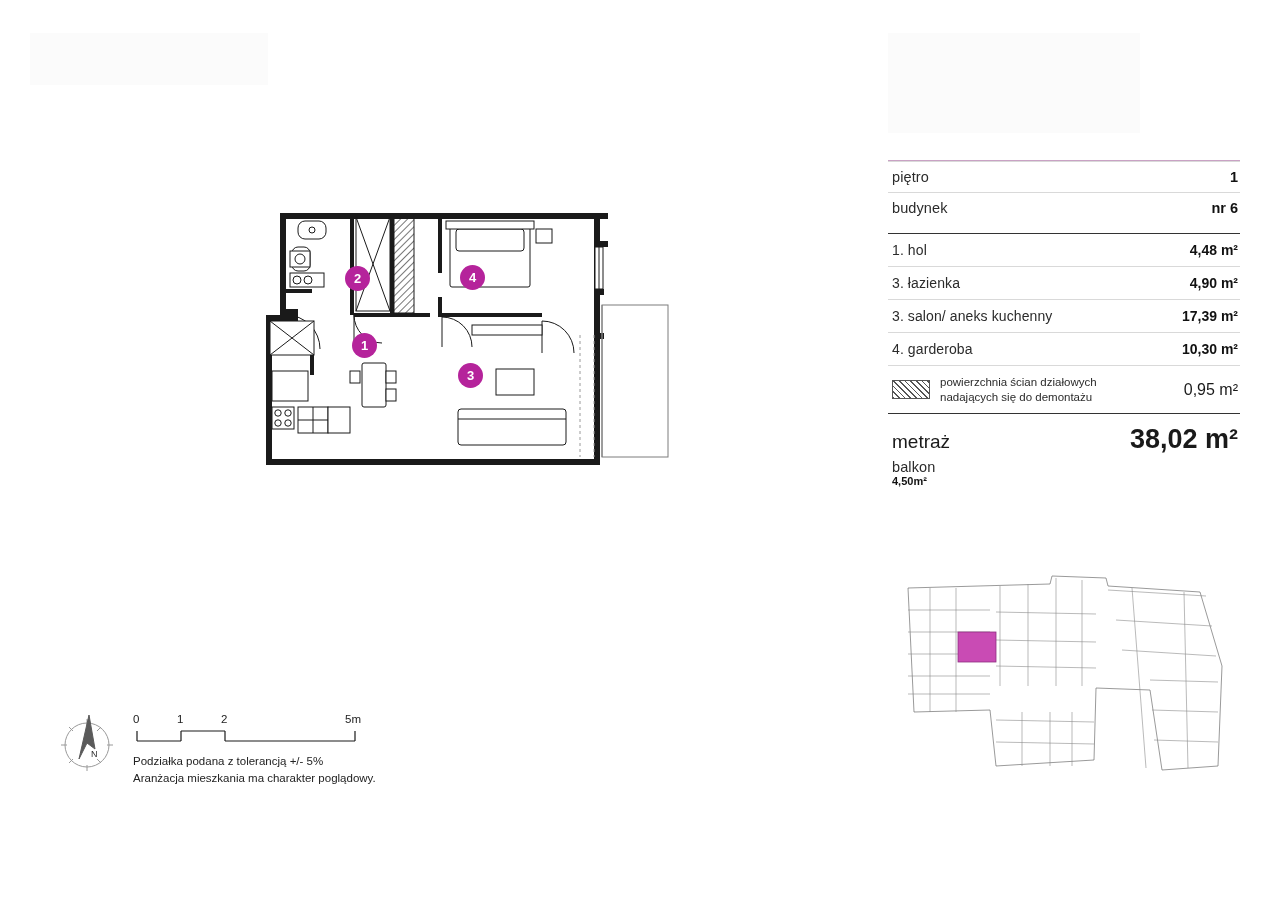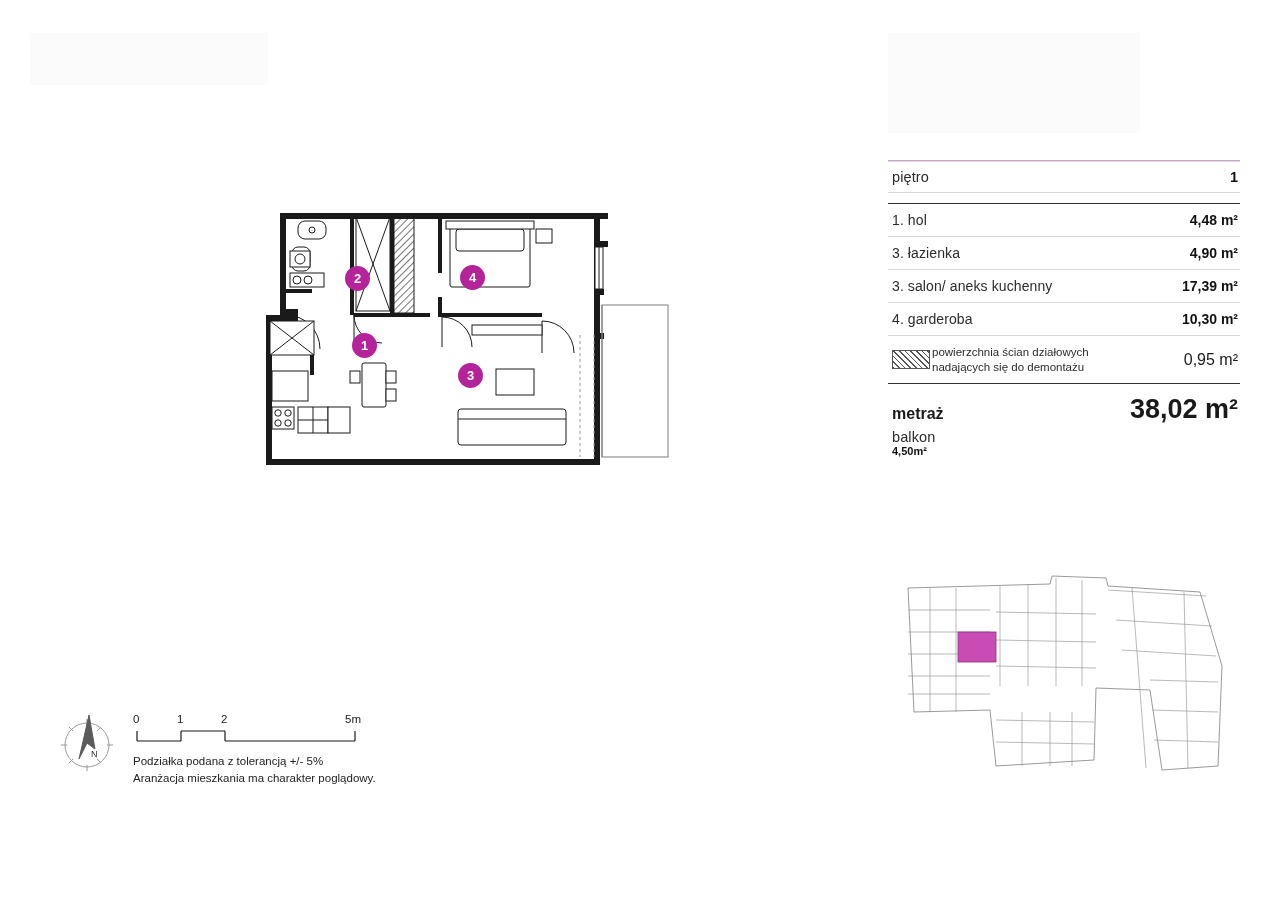--- a/index.html
+++ b/index.html
@@ -63,40 +63,40 @@
   .area-row { padding: 8px 2px 8px 4px; align-items: center; }
   .area-row .lab { font-size: 14px; }
   .area-row .val { font-size: 14px; }
 
   .hatch-row {
     display: flex;
     align-items: center;
     justify-content: space-between;
     padding: 9px 2px 9px 4px;
   }
-  .hatch-left { display: flex; align-items: center; gap: 2px; }
+  .hatch-left { display: flex; align-items: center; gap: 10px; }
   .hatch-swatch {
     width: 38px; height: 19px;
     border: 1px solid #555;
     background:
       repeating-linear-gradient(45deg, #555 0 1px, #ffffff 1px 4px);
   }
   .hatch-text {
     font-size: 11.5px;
     line-height: 1.28;
     color: #2b2b2b;
   }
 
   #metraz-row {
     display: flex;
     align-items: flex-end;
     justify-content: space-between;
     padding: 12px 2px 2px 4px;
   }
-  #metraz-row .lab { font-size: 16px; font-weight: bold; text-align: center; }
+  #metraz-row .lab { font-size: 19px; font-weight: normal; text-align: center; }
   #metraz-row .val { font-size: 27px; font-weight: bold; line-height: 1; }
 
   #balkon-row { padding: 4px 2px 4px 4px; flex-direction: column; }
   #balkon-row .lab { font-size: 14.5px; font-weight: normal; }
   #balkon-row .val { font-size: 11px; font-weight: bold; }
 
   
   #keyplan {
     position: absolute;
     left: 900px;
@@ -311,20 +311,24 @@
 
     <div class="rule light"></div>
 
     <div class="row">
       <span class="lab">piętro</span>
       <span class="val">1</span>
     </div>
 
     <div class="rule light"></div>
 
+    <div class="row">
+      <span class="lab">budynek</span>
+      <span class="val">nr 6</span>
+    </div>
 
     <div class="rule dark" style="margin-top:10px;"></div>
 
     <div class="row area-row">
       <span class="lab">1. hol</span>
       <span class="val">4,48 m²</span>
     </div>
     <div class="rule light"></div>
 
     <div class="row area-row">

